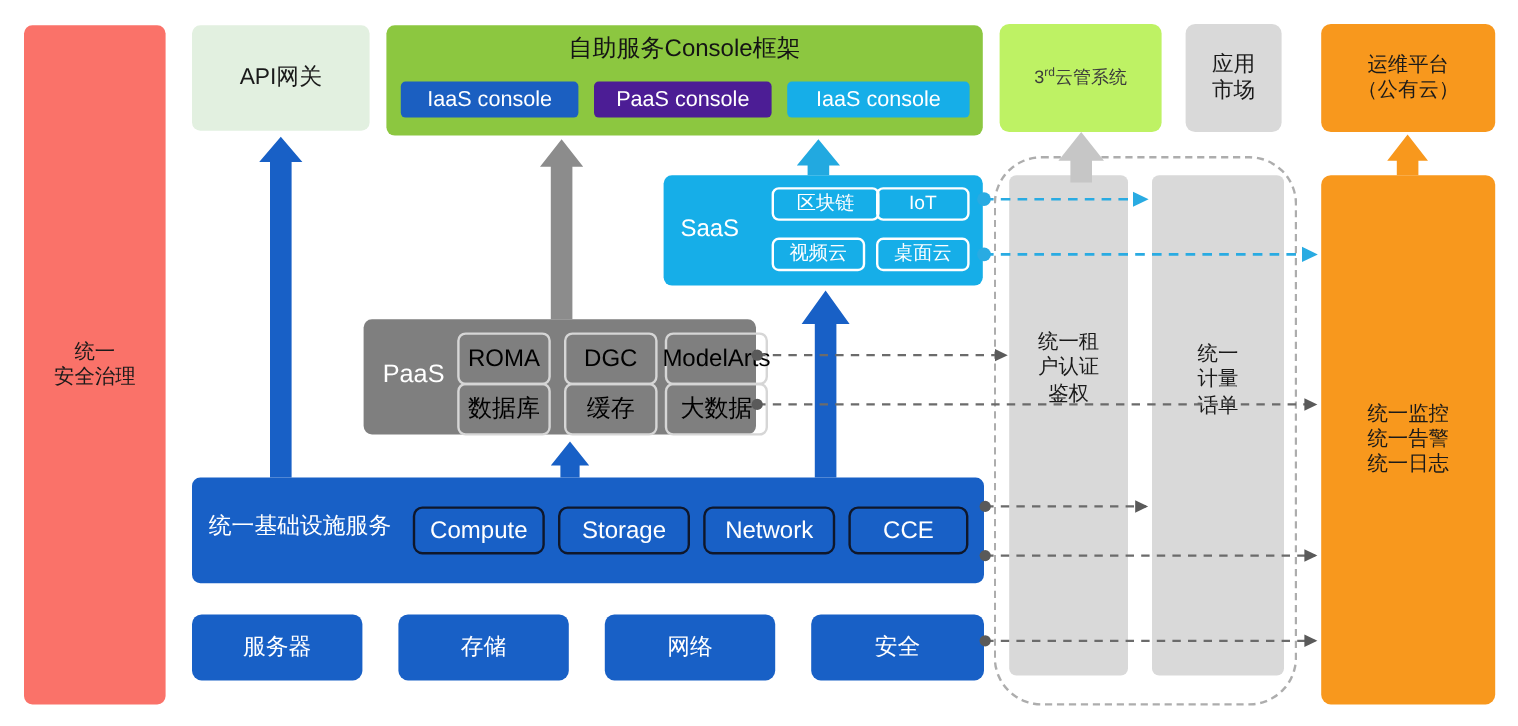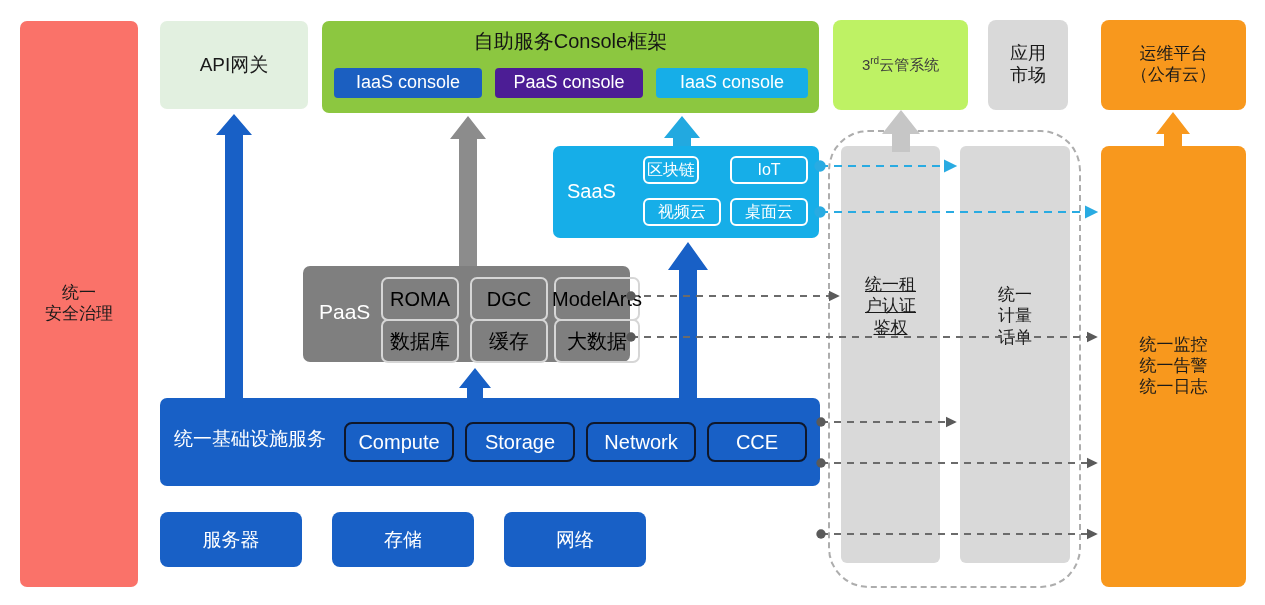--- a/index.html
+++ b/index.html
@@ -127,21 +127,21 @@
     height: 28px;
     border: 2px solid #ffffff;
     border-radius: 6px;
     display: flex;
     align-items: center;
     justify-content: center;
     color: #ffffff;
     font-size: 16px;
     box-sizing: border-box;
   }
-  .saas-c0 { left: 90px;  top: 10px; width: 56px; }
+  .saas-c0 { left: 90px;  top: 10px; width: 90px; }
   .saas-c1 { left: 177px; top: 10px; width: 78px; }
   .saas-c2 { left: 90px;  top: 52px; width: 78px; }
   .saas-c3 { left: 177px; top: 52px; width: 78px; }
 
   
   .panel-paas {
     left: 303px; top: 266px; width: 327px; height: 96px;
     background: #7F7F7F;
     border-radius: 7px;
     display: block;
@@ -234,21 +234,21 @@
     color: #1a1a1a;
     font-size: 17px;
     display: flex;
     align-items: flex-start;
     justify-content: center;
     text-align: center;
     white-space: pre-line;
     line-height: 1.25;
     box-sizing: border-box;
   }
-  .col-auth  { left: 841px; width: 99px;  padding-top: 128px; text-decoration: underline; }
+  .col-auth  { left: 841px; width: 99px;  padding-top: 128px; }
   .col-meter { left: 960px; width: 110px; padding-top: 138px; }
 
   svg.overlay {
     position: absolute;
     left: 0; top: 0;
     width: 1265px; height: 605px;
     pointer-events: none;
   }
 </style>
 </head>
@@ -312,20 +312,21 @@
     <div class="iaas-label">统一基础设施服务</div>
     <div class="iaas-chip iaas-c0">Compute</div>
     <div class="iaas-chip iaas-c1">Storage</div>
     <div class="iaas-chip iaas-c2">Network</div>
     <div class="iaas-chip iaas-c3">CCE</div>
   </div>
 
   <div class="box panel-res res-0">服务器</div>
   <div class="box panel-res res-1">存储</div>
   <div class="box panel-res res-2">网络</div>
+  <div class="box panel-res res-3">安全</div>
 
   <svg class="overlay" viewBox="0 0 1265 605">
     <defs>
       <marker id="cyanArrow" markerWidth="7" markerHeight="7" refX="5" refY="3.5" orient="auto">
         <path d="M0,0.6 L6,3.5 L0,6.4 z" fill="#29ABE2"></path>
       </marker>
       <marker id="grayArrow" markerWidth="7" markerHeight="7" refX="5" refY="3.5" orient="auto">
         <path d="M0,0.6 L6,3.5 L0,6.4 z" fill="#5A5A5A"></path>
       </marker>
       <marker id="cyanDot" markerWidth="6" markerHeight="6" refX="3" refY="3" orient="auto">

